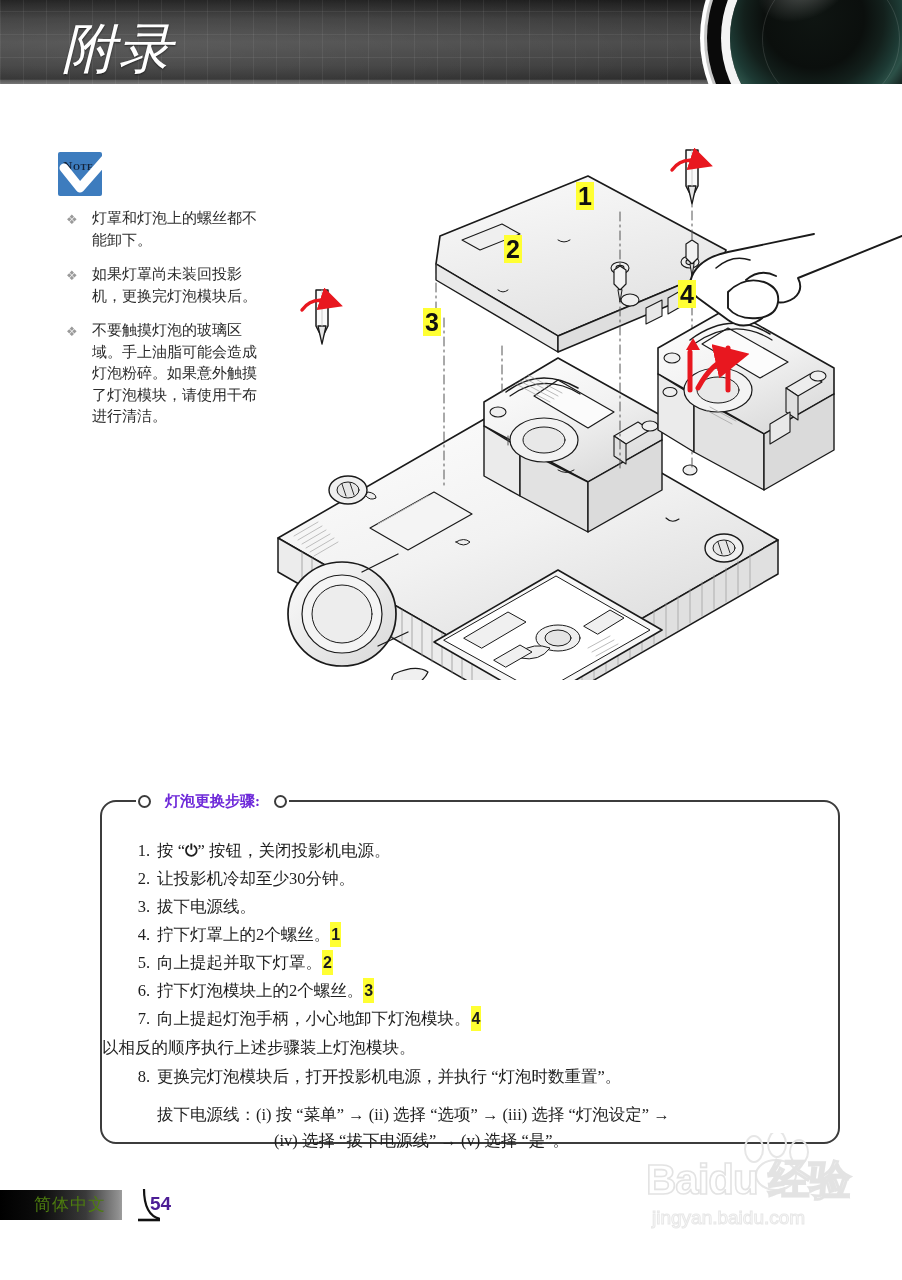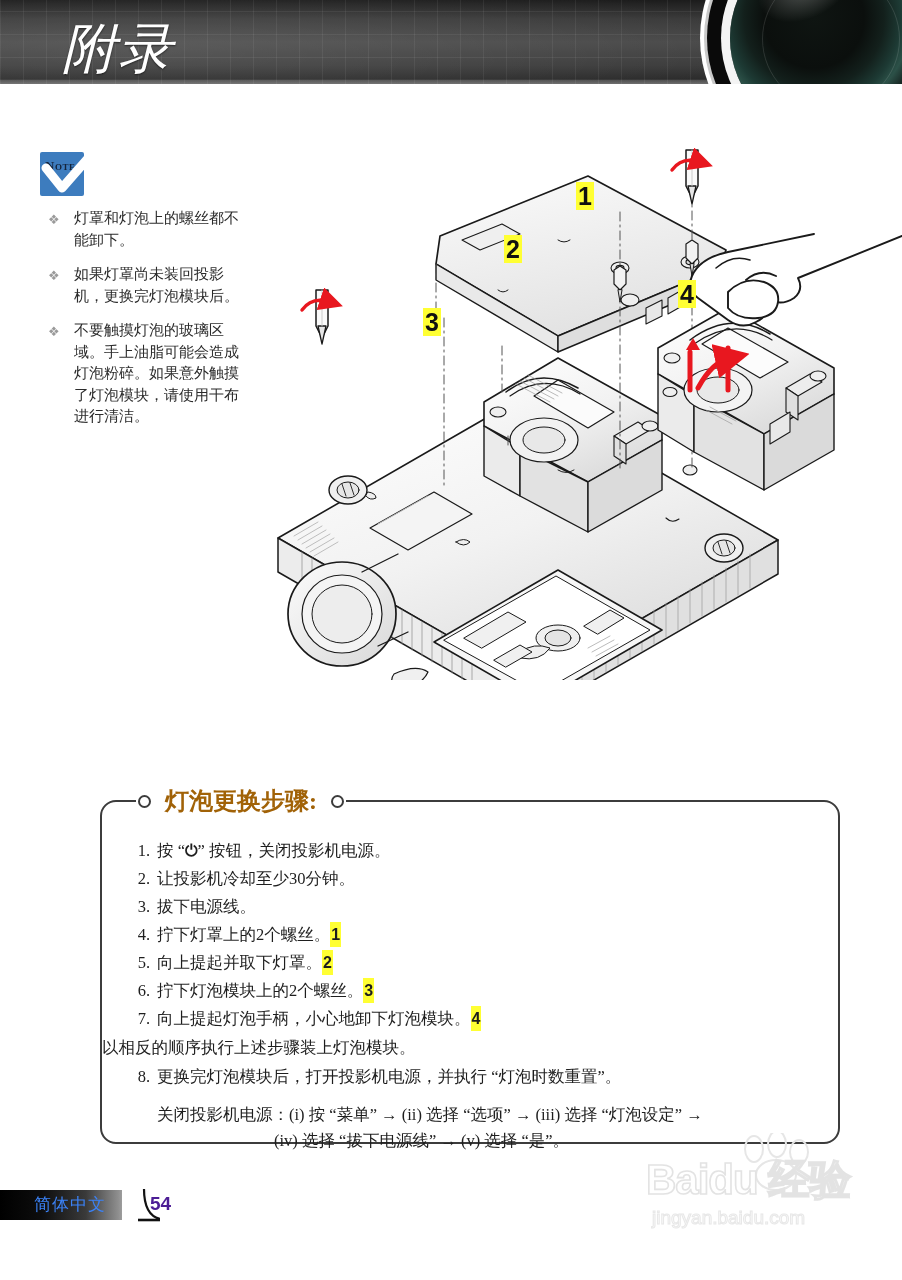--- a/index.html
+++ b/index.html
@@ -45,21 +45,21 @@
     content:"";position:absolute;left:12%;top:6%;width:52%;height:34%;border-radius:50%;
     background:radial-gradient(ellipse at center, rgba(255,255,255,.30) 0%, rgba(255,255,255,0) 70%);
     transform:rotate(-28deg);
   }
   .lens-ring{
     position:absolute;left:16%;top:16%;width:68%;height:68%;border-radius:50%;
     border:1px solid rgba(255,255,255,.12);
   }
 
   
-  .note-wrap{position:absolute;left:40px;top:152px;width:200px;}
+  .note-wrap{position:absolute;left:58px;top:152px;width:200px;}
   .note-icon{
     position:relative;width:44px;height:44px;border-radius:2px;
     background:#3d7cbe;
   }
   .note-icon .note-word{
     position:absolute;left:5px;top:6px;
     font-family:"Liberation Serif","DejaVu Serif",serif;
     font-weight:700;font-size:13px;letter-spacing:.5px;color:#14233a;
     font-variant:small-caps;
   }
@@ -93,21 +93,21 @@
   .steps-legend{
     position:absolute;left:34px;top:-16px;height:30px;display:flex;align-items:center;
     background:#ffffff;padding:0 2px;
   }
   .legend-dot{
     width:9px;height:9px;border-radius:50%;border:2px solid #3c3c3c;background:#fff;
     flex:0 0 auto;
   }
   .steps-title{
     font-family:"Liberation Serif","DejaVu Serif",serif;
-    font-weight:700;font-size:24px;color:#a16207;margin:0 14px;white-space:nowrap;
+    font-weight:700;font-size:15px;color:#6d28d9;margin:0 14px;white-space:nowrap;
   }
   .steps-body{padding:36px 0 0 0;}
   .step-row{
     display:flex;align-items:baseline;
     font-family:"Liberation Serif","DejaVu Serif",serif;
     font-size:16.5px;line-height:25px;color:#1e1e1e;
     margin:0 0 3px 0;padding-left:22px;
   }
   .step-num{width:26px;flex:0 0 26px;text-align:right;margin-right:7px;}
   .step-text{white-space:nowrap;}
@@ -146,21 +146,21 @@
 
   
   .footer{position:absolute;left:0;top:1190px;width:902px;height:46px;}
   .footer-bar{
     position:absolute;left:0;top:0;width:148px;height:30px;
     background:linear-gradient(90deg,#000000 0%,#0d0d0d 28%,#3a3a3a 58%,#8f8f8f 80%,#e8e8e8 95%,#ffffff 100%);
   }
   .footer-lang{
     position:absolute;left:34px;top:4px;
     font-family:"Liberation Serif","DejaVu Serif",serif;
-    font-size:17px;line-height:22px;color:#3b82f6;letter-spacing:1px;
+    font-size:17px;line-height:22px;color:#4d7c0f;letter-spacing:1px;
   }
   .footer-curve{position:absolute;left:120px;top:-1px;}
   .footer-page{
     position:absolute;left:150px;top:0px;
     font-family:Liberation Sans, sans-serif;
     font-weight:700;font-size:19px;line-height:28px;color:#4c1d95;
   }
 </style>
 </head>
 <body>
@@ -533,21 +533,21 @@
     </div>
 
     <div class="step-plain">以相反的顺序执行上述步骤装上灯泡模块。</div>
 
     <div class="step-row">
       <span class="step-num">8.</span>
       <span class="step-text">更换完灯泡模块后，打开投影机电源，并执行 “灯泡时数重置”。</span>
     </div>
 
     <div class="reset-block">
-      <div class="reset-line">关闭投影机电源：(i) 按 “菜单” → (ii) 选择 “选项” → (iii) 选择 “灯泡设定” →</div>
+      <div class="reset-line">拔下电源线：(i) 按 “菜单” → (ii) 选择 “选项” → (iii) 选择 “灯泡设定” →</div>
       <div class="reset-line indent">(iv) 选择 “拔下电源线” → (v) 选择 “是”。</div>
     </div>
 
   </div>
 </div>
 
 <div class="watermark">
   <svg class="wm-paw" width="90" height="58" viewBox="0 0 90 58">
     <g fill="none" stroke="#e6e6e6" stroke-width="2">
       <ellipse cx="22" cy="16" rx="9" ry="13"></ellipse>

